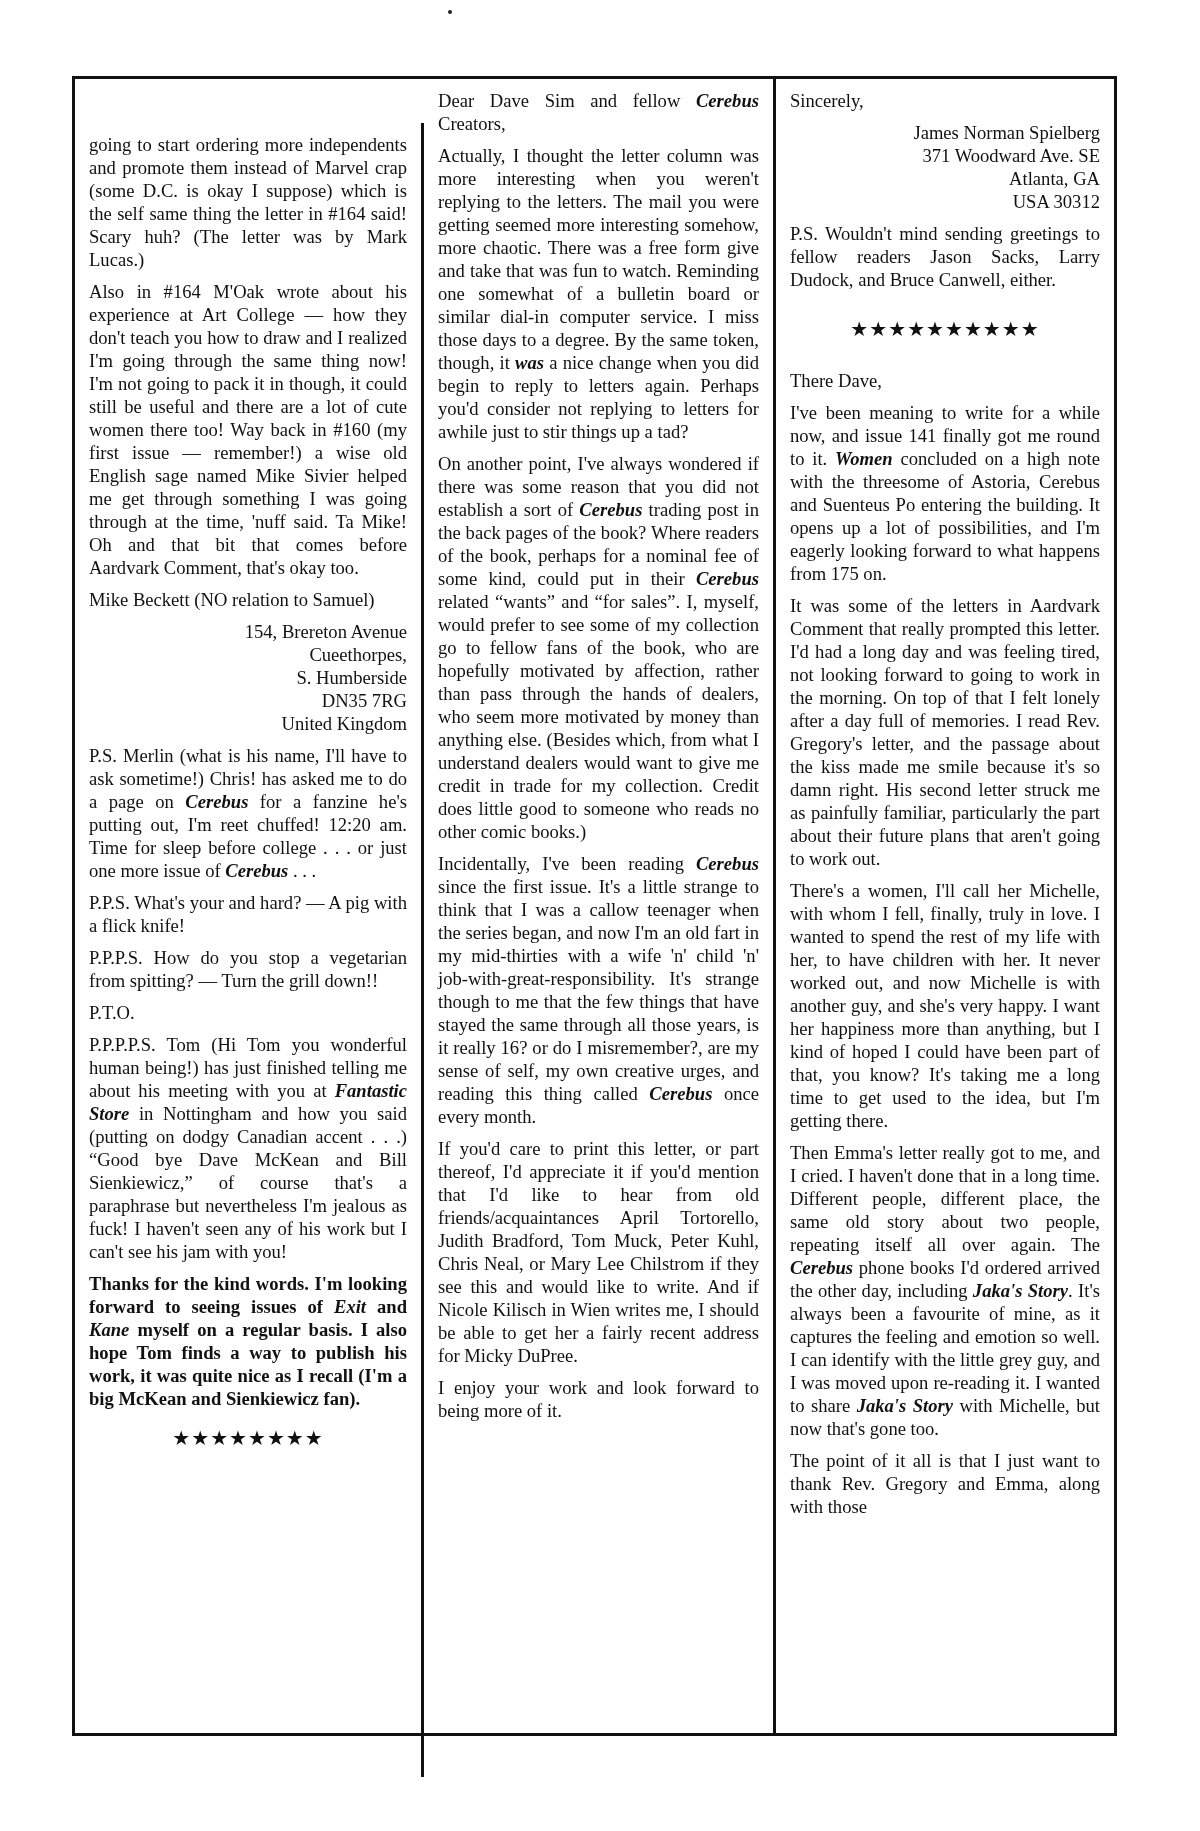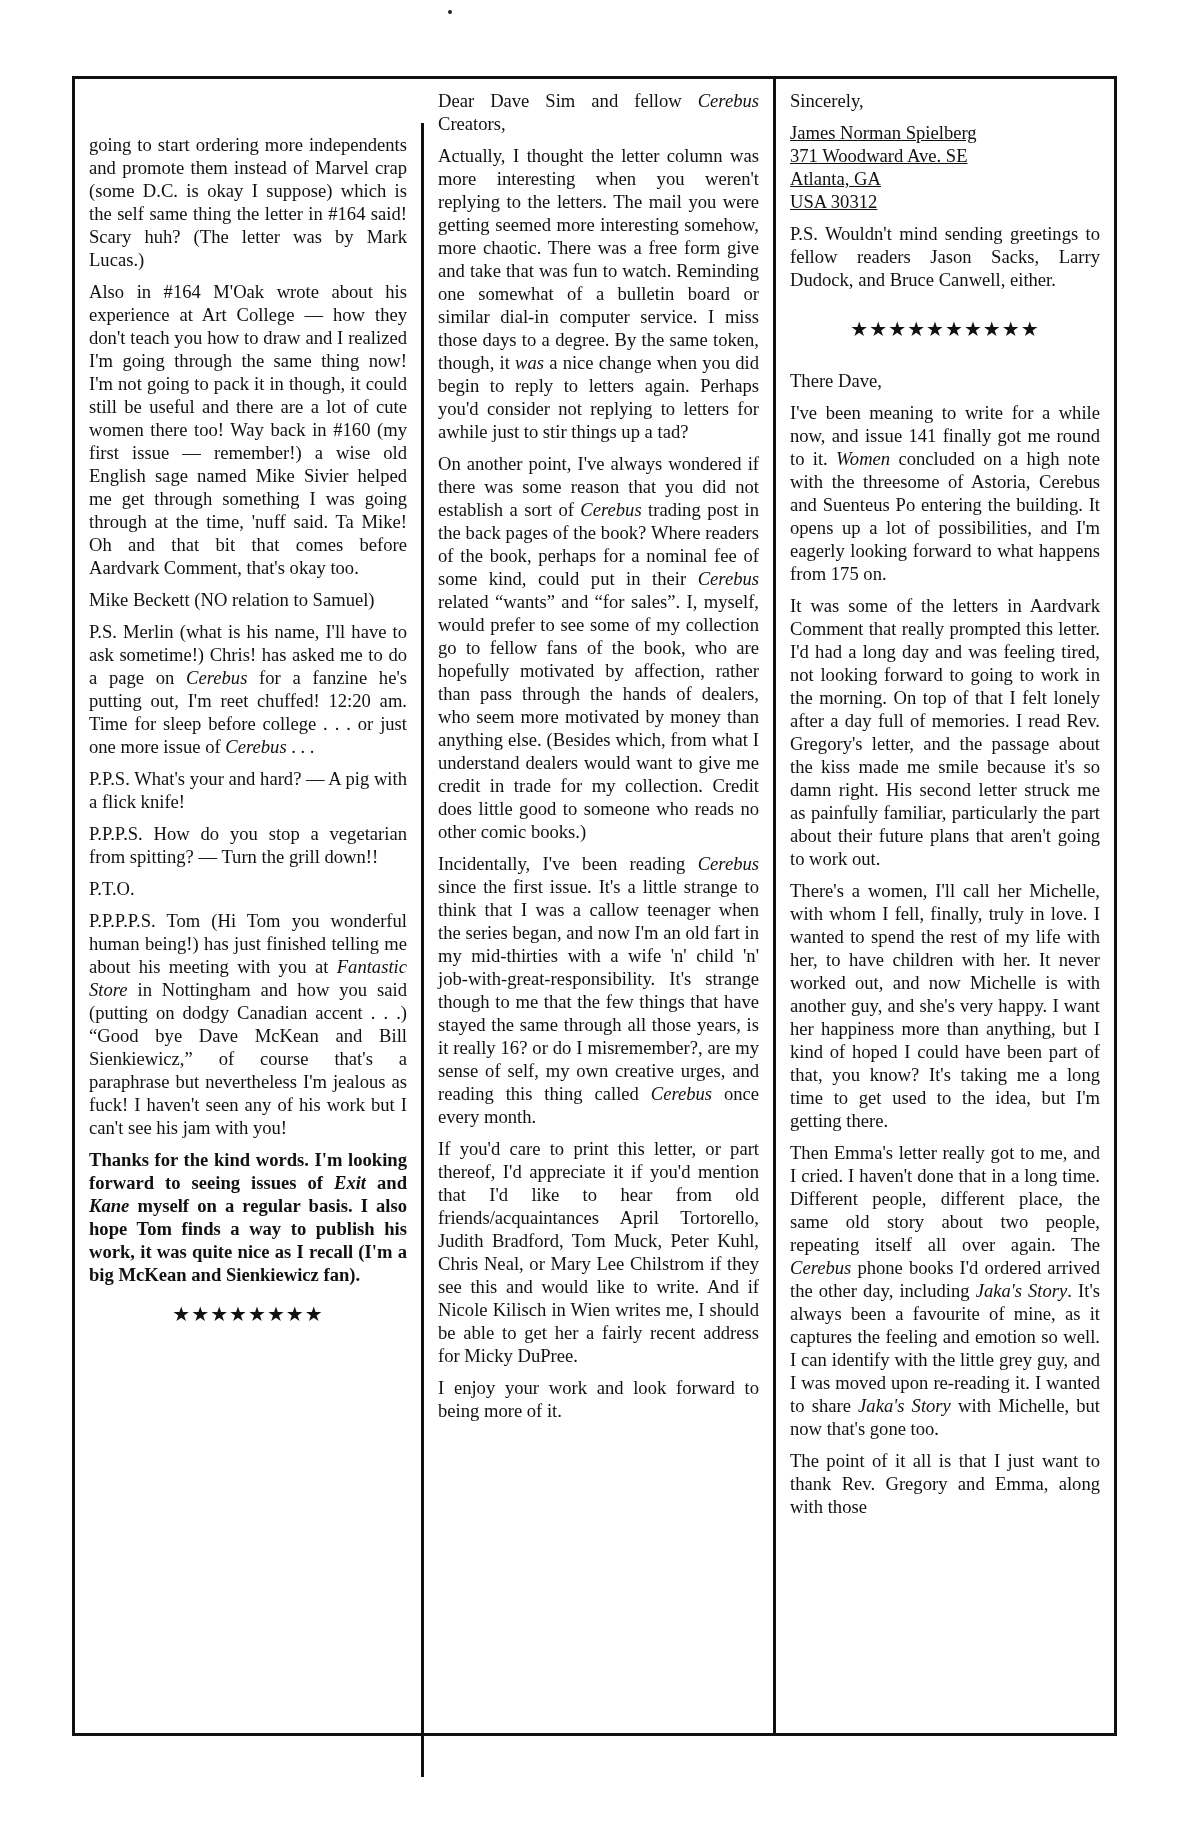--- a/index.html
+++ b/index.html
@@ -20,41 +20,48 @@
     .col {
       box-sizing: border-box; height: 100%; overflow: hidden;
       padding: 10px 14px 0 14px;
       font-size: 18.6px; line-height: 23px;
       text-align: justify;
     }
     .col-1 { width: 349px; border-right: 3px solid #111; padding-left: 14px; margin-top: 44px; }
     .col-2 { width: 352px; border-right: 3px solid #111; }
     .col-3 { flex: 1; }
     .para { margin: 0 0 9px 0; }
-    .line-block { margin: 0 0 9px 0; text-align: left; text-decoration: underline; }
+    .line-block { margin: 0 0 9px 0; text-align: right; }
     .line-block span { display: block; }
     .bold { font-weight: bold; }
     .stars {
       text-align: center; font-size: 20px; letter-spacing: 1px;
       margin: 16px 0 16px 0; line-height: 24px;
     }
     .stars-3 { margin: 26px 0 28px 0; }
-    i { font-style: italic; }
+    i { font-style: italic; font-weight: bold; }
   </style>
 </head>
 <body>
 
 <div class="page-dot"></div>
 
 <div class="letters-box">
 
   <div class="col col-1">
     <p class="para">going to start ordering more independents and promote them instead of Marvel crap (some D.C. is okay I suppose) which is the self same thing the letter in #164 said! Scary huh? (The letter was by Mark Lucas.)</p>
     <p class="para">Also in #164 M'Oak wrote about his experience at Art College — how they don't teach you how to draw and I realized I'm going through the same thing now! I'm not going to pack it in though, it could still be useful and there are a lot of cute women there too! Way back in #160 (my first issue — remember!) a wise old English sage named Mike Sivier helped me get through something I was going through at the time, 'nuff said. Ta Mike! Oh and that bit that comes before Aardvark Comment, that's okay too.</p>
     <p class="para">Mike Beckett (NO relation to Samuel)</p>
+    <div class="line-block">
+      <span>154, Brereton Avenue</span>
+      <span>Cueethorpes,</span>
+      <span>S. Humberside</span>
+      <span>DN35 7RG</span>
+      <span>United Kingdom</span>
+    </div>
     <p class="para"><span>P.S. Merlin (what is his name, I'll have to ask sometime!) Chris! has asked me to do a page on </span><i>Cerebus</i><span> for a fanzine he's putting out, I'm reet chuffed! 12:20 am. Time for sleep before college . . . or just one more issue of </span><i>Cerebus</i><span> . . .</span></p>
     <p class="para">P.P.S. What's your and hard? — A pig with a flick knife!</p>
     <p class="para">P.P.P.S. How do you stop a vegetarian from spitting? — Turn the grill down!!</p>
     <p class="para">P.T.O.</p>
     <p class="para"><span>P.P.P.P.S. Tom (Hi Tom you wonderful human being!) has just finished telling me about his meeting with you at </span><i>Fantastic Store</i><span> in Nottingham and how you said (putting on dodgy Canadian accent . . .) “Good bye Dave McKean and Bill Sienkiewicz,” of course that's a paraphrase but nevertheless I'm jealous as fuck! I haven't seen any of his work but I can't see his jam with you!</span></p>
     <p class="para bold"><span>Thanks for the kind words. I'm looking forward to seeing issues of </span><i>Exit</i><span> and </span><i>Kane</i><span> myself on a regular basis. I also hope Tom finds a way to publish his work, it was quite nice as I recall (I'm a big McKean and Sienkiewicz fan).</span></p>
     <div class="stars">★★★★★★★★</div>
   </div>
 
   <div class="col col-2">

